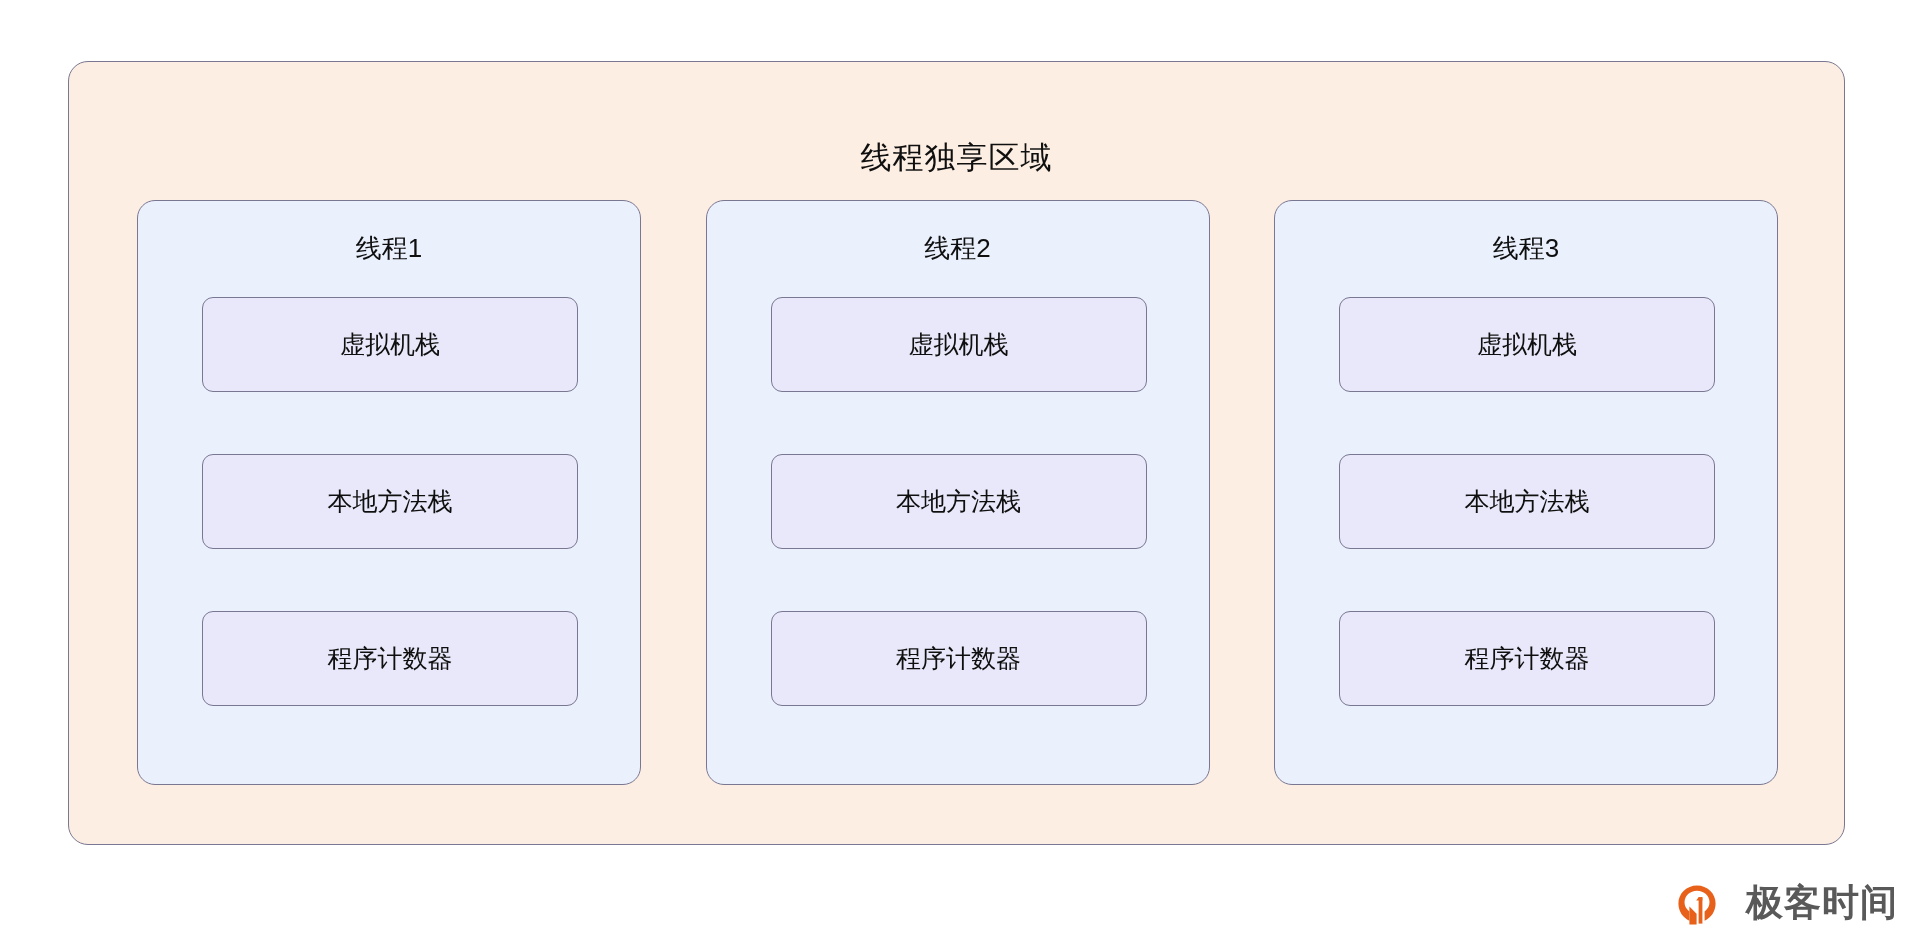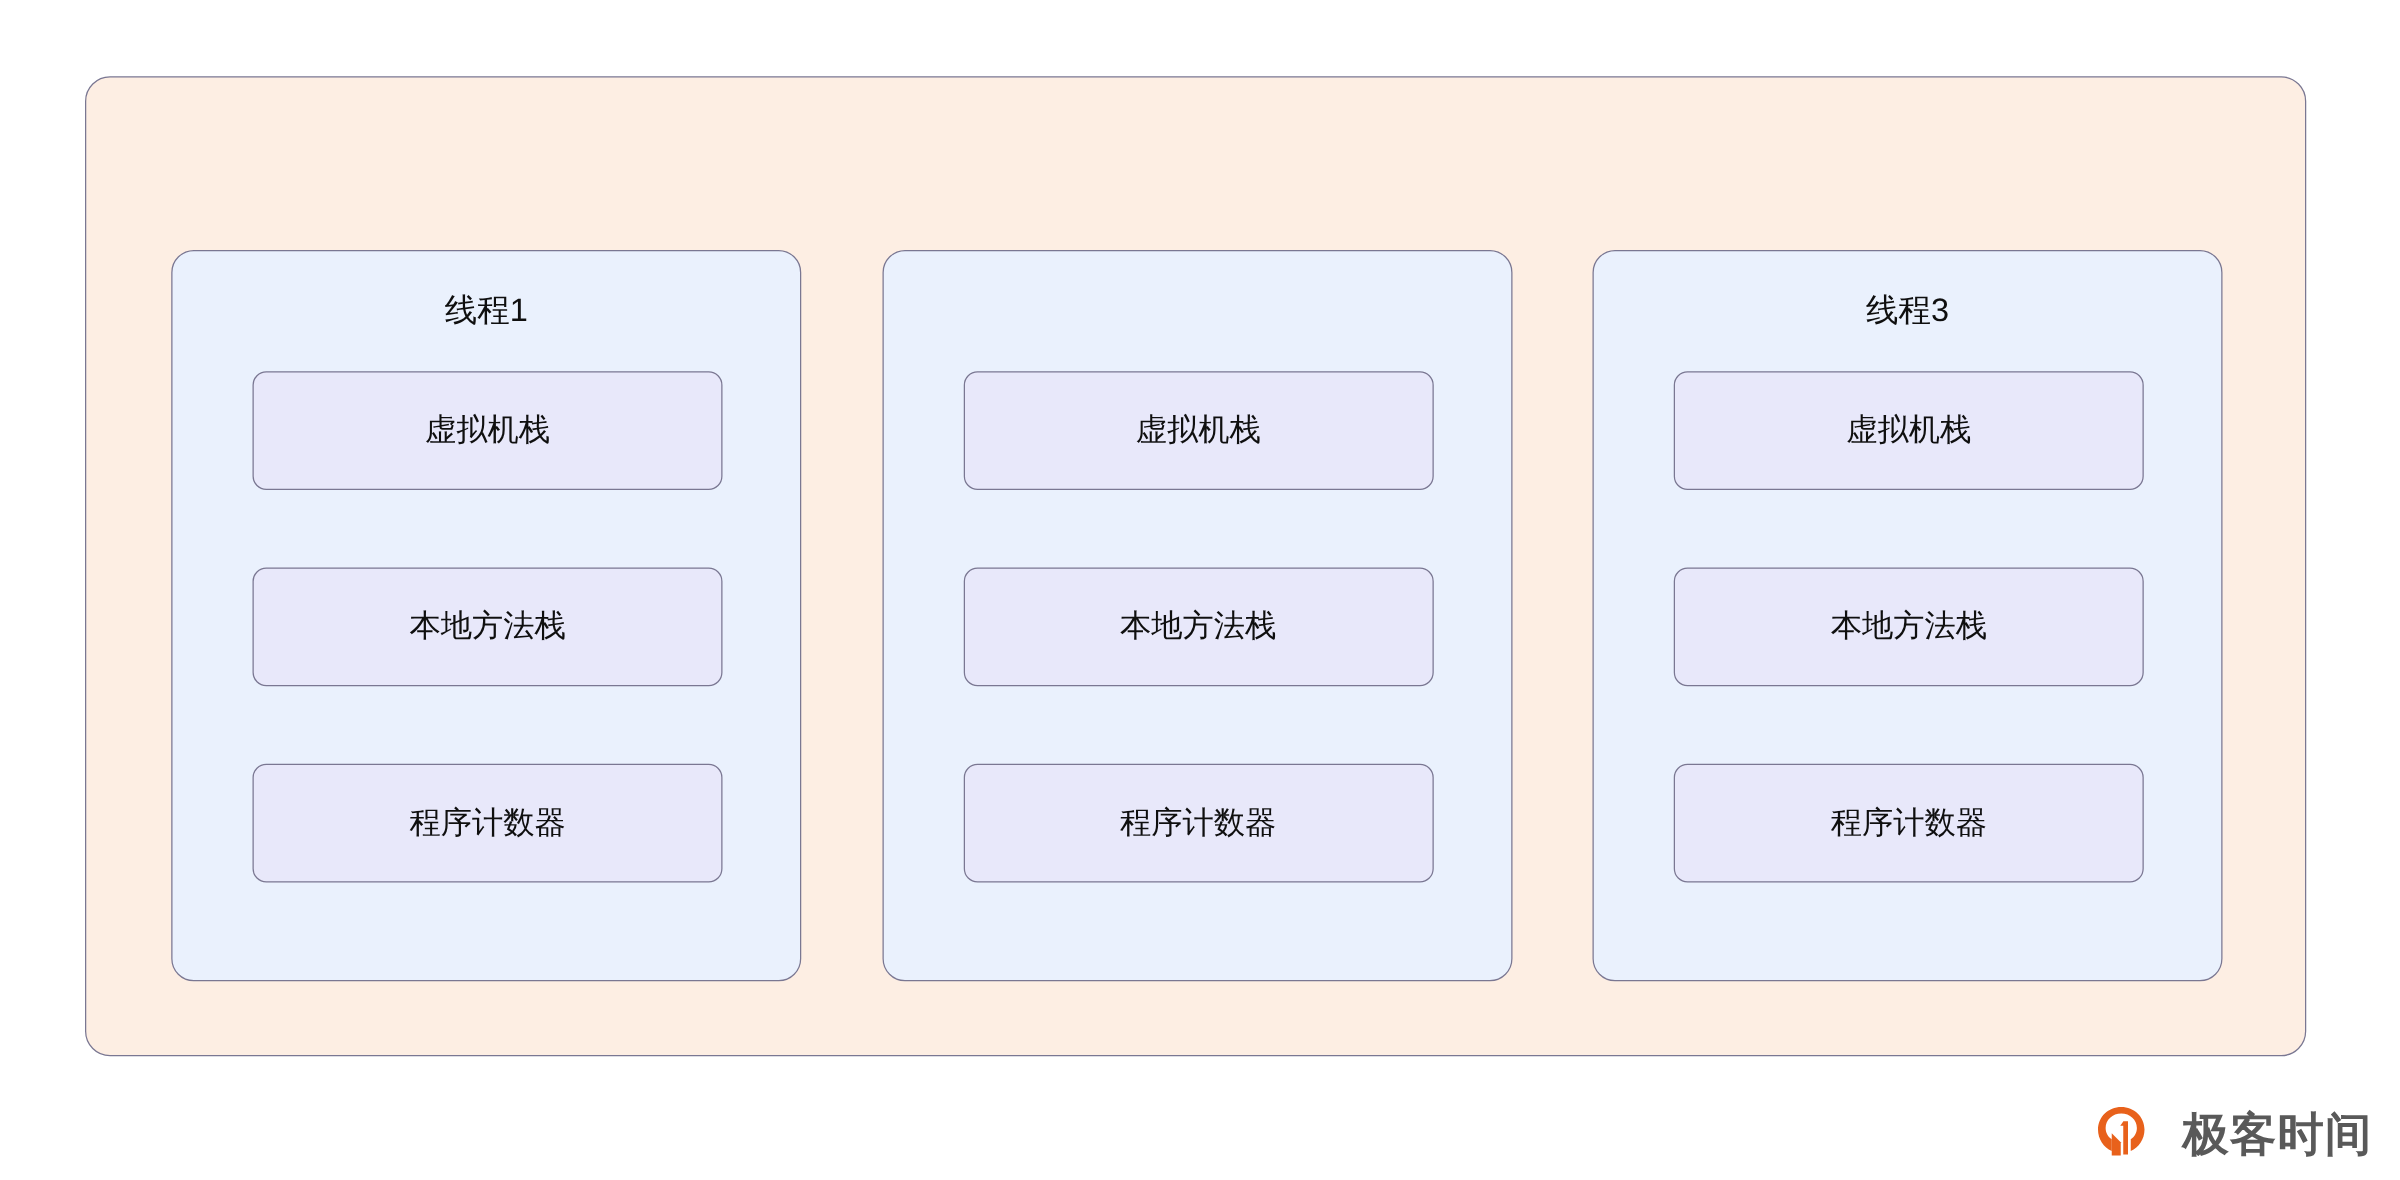--- a/index.html
+++ b/index.html
@@ -101,21 +101,21 @@
     color: #0f0f0f;
     line-height: 1;
   }
 
   
   #brand-logo {
     position: absolute;
     right: 22px;
     bottom: 18px;
     display: flex;
-    align-items: flex-end;
+    align-items: flex-start;
     gap: 28px;
   }
 
   #brand-mark {
     width: 42px;
     height: 42px;
     flex: 0 0 42px;
   }
 
   #brand-text {
@@ -124,39 +124,41 @@
     letter-spacing: 1px;
     line-height: 1;
     font-weight: 700;
   }
 </style>
 </head>
 <body>
 
 <div id="outer-region">
 
+  <div id="region-title">线程独享区域</div>
 
   <div id="threads-row">
 
     <div class="thread-column">
       <div class="thread-label">线程1</div>
       <div class="thread-boxes">
         <div class="memory-box">
           <span class="memory-box-label">虚拟机栈</span>
         </div>
         <div class="memory-box">
           <span class="memory-box-label">本地方法栈</span>
         </div>
         <div class="memory-box">
           <span class="memory-box-label">程序计数器</span>
         </div>
       </div>
     </div>
 
     <div class="thread-column">
+      <div class="thread-label">线程2</div>
       <div class="thread-boxes">
         <div class="memory-box">
           <span class="memory-box-label">虚拟机栈</span>
         </div>
         <div class="memory-box">
           <span class="memory-box-label">本地方法栈</span>
         </div>
         <div class="memory-box">
           <span class="memory-box-label">程序计数器</span>
         </div>

